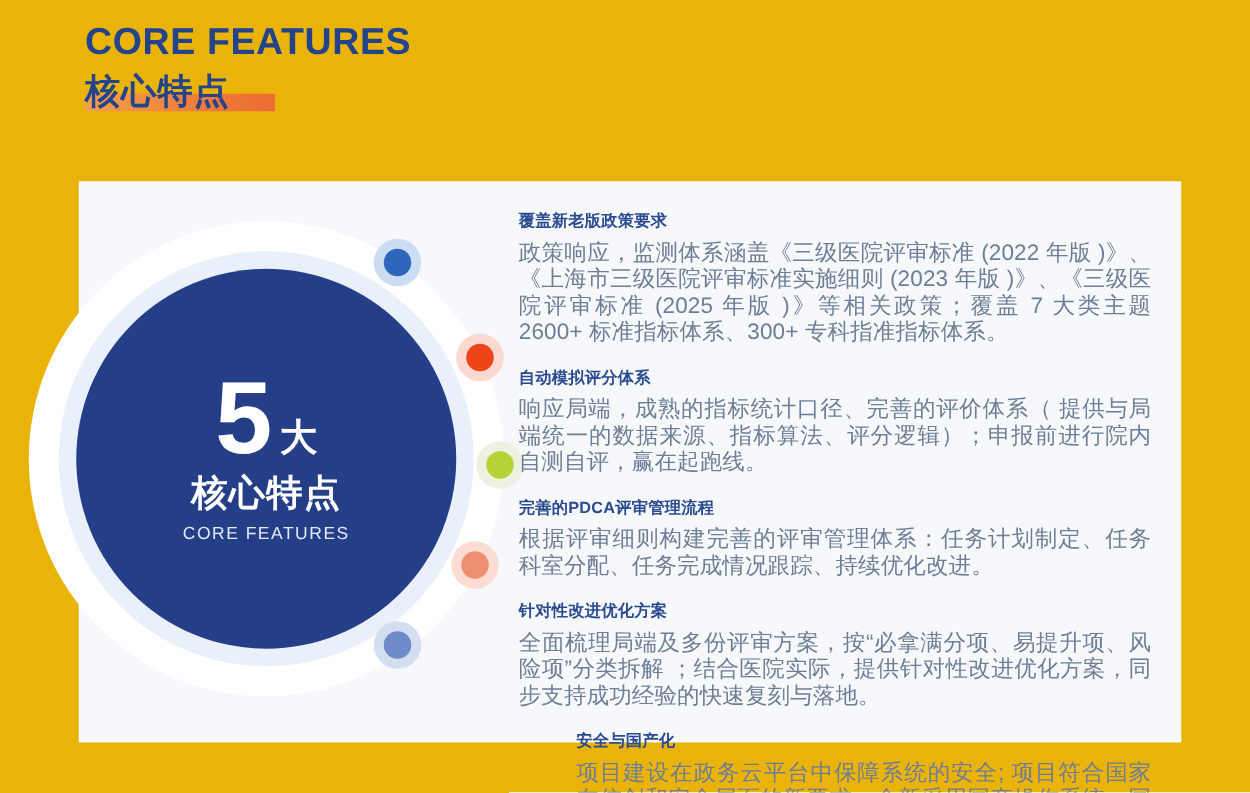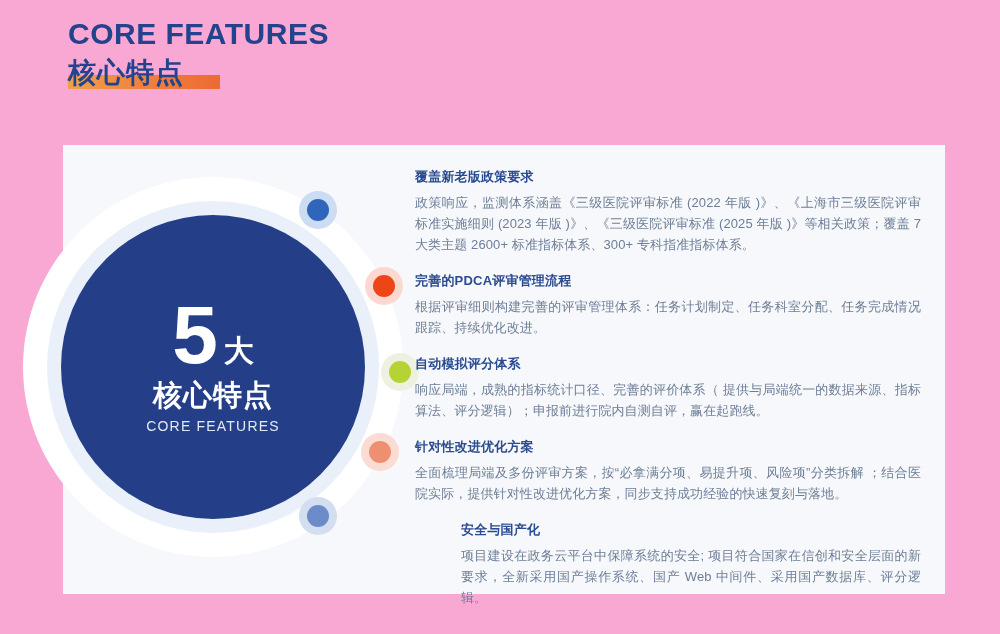--- a/index.html
+++ b/index.html
@@ -9,21 +9,21 @@
     height: 634px;
     background: #ffffff;
     font-family: "Liberation Sans", "DejaVu Sans", sans-serif;
     overflow: hidden;
   }
 
   .page {
     position: relative;
     width: 1000px;
     height: 634px;
-    background: #f9a8d4;
+    background: #eab308;
   }
 
   
   .heading-block {
     position: absolute;
     left: 68px;
     top: 16px;
   }
 
   .heading-en {
@@ -191,21 +191,21 @@
   .feature-title {
     font-size: 13px;
     font-weight: bold;
     color: #2b4b91;
     line-height: 20px;
     margin-bottom: 5px;
     letter-spacing: 0.2px;
   }
 
   .feature-desc {
-    font-size: 13px;
+    font-size: 18px;
     font-weight: normal;
     color: #6e7e96;
     line-height: 21px;
     letter-spacing: 0.1px;
     text-align: justify;
   }
 </style>
 </head>
 <body>
 
@@ -250,28 +250,28 @@
           </div>
         </div>
     </div>
 
     <div class="feature-list" id="feature-list">
         <div class="feature-item">
           <div class="feature-title">覆盖新老版政策要求</div>
           <div class="feature-desc">政策响应，监测体系涵盖《三级医院评审标准 (2022 年版 )》、《上海市三级医院评审标准实施细则 (2023 年版 )》、《三级医院评审标准 (2025 年版 )》等相关政策；覆盖 7 大类主题 2600+ 标准指标体系、300+ 专科指准指标体系。</div>
         </div>
         <div class="feature-item">
+          <div class="feature-title">自动模拟评分体系</div>
+          <div class="feature-desc">响应局端，成熟的指标统计口径、完善的评价体系（ 提供与局端统一的数据来源、指标算法、评分逻辑）；申报前进行院内自测自评，赢在起跑线。</div>
+        </div>
+        <div class="feature-item">
           <div class="feature-title">完善的PDCA评审管理流程</div>
           <div class="feature-desc">根据评审细则构建完善的评审管理体系：任务计划制定、任务科室分配、任务完成情况跟踪、持续优化改进。</div>
         </div>
         <div class="feature-item">
-          <div class="feature-title">自动模拟评分体系</div>
-          <div class="feature-desc">响应局端，成熟的指标统计口径、完善的评价体系（ 提供与局端统一的数据来源、指标算法、评分逻辑）；申报前进行院内自测自评，赢在起跑线。</div>
-        </div>
-        <div class="feature-item">
           <div class="feature-title">针对性改进优化方案</div>
           <div class="feature-desc">全面梳理局端及多份评审方案，按“必拿满分项、易提升项、风险项”分类拆解 ；结合医院实际，提供针对性改进优化方案，同步支持成功经验的快速复刻与落地。</div>
         </div>
         <div class="feature-item">
           <div class="feature-title">安全与国产化</div>
           <div class="feature-desc">项目建设在政务云平台中保障系统的安全; 项目符合国家在信创和安全层面的新要求，全新采用国产操作系统、国产 Web 中间件、采用国产数据库、评分逻辑。</div>
         </div>
       </div>
 
   </div>

